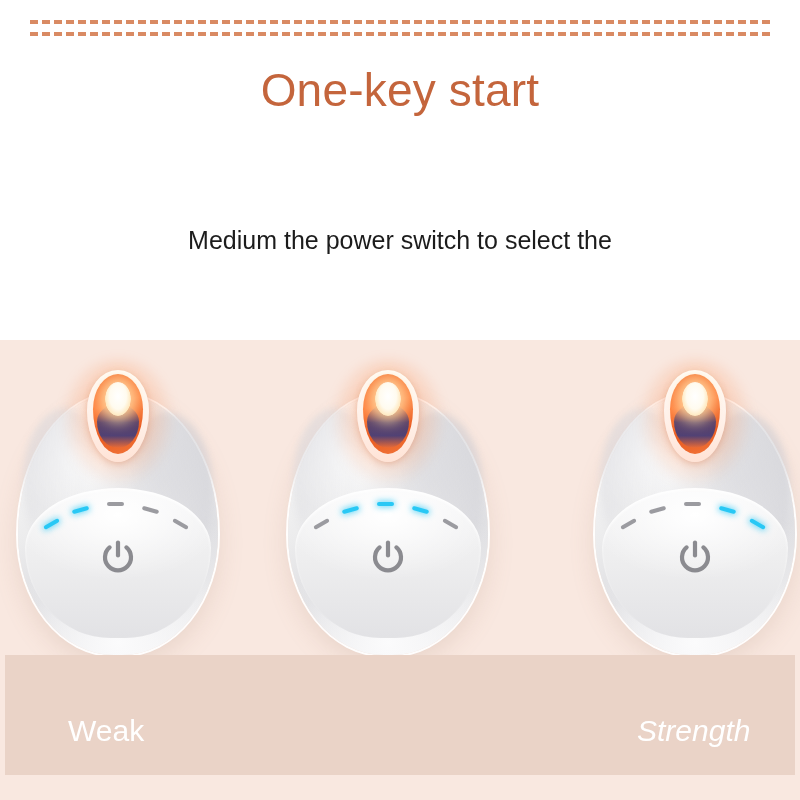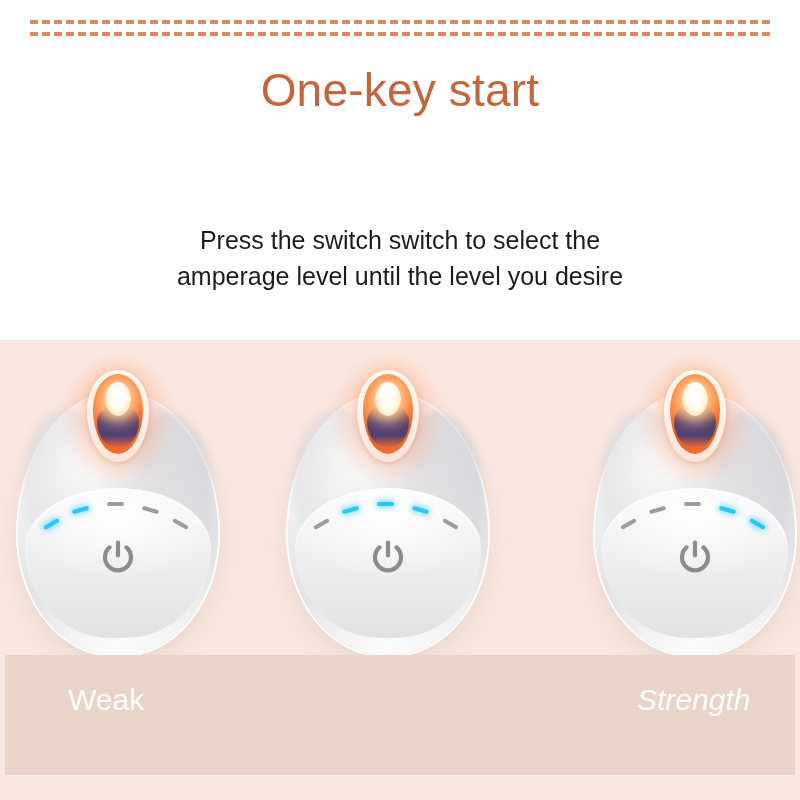--- a/index.html
+++ b/index.html
@@ -235,21 +235,21 @@
   .label-band {
     position: absolute;
     left: 5px;
     top: 315px;
     width: 790px;
     height: 120px;
     background: #ead3c7;
   }
   .band-label {
     position: absolute;
-    top: 25px;
+    top: 56px;
     color: #ffffff;
     font-size: 30px;
     line-height: 40px;
     font-weight: 400;
     white-space: nowrap;
   }
   .band-label.l1 { left: 63px; }
   .band-label.l2 { left: 334px; }
   .band-label.l3 { left: 632px; font-style: italic; }
 </style>
@@ -261,22 +261,21 @@
   <div class="header">
 
     <div class="dashed-rule r1"></div>
     <div class="dashed-rule r2"></div>
 
     <div class="title-block">
       <div class="title-line">One-key start</div>
     </div>
 
     <div class="subtitle-block">
-      <div class="subtitle-line">Press the switch switch to select the</div>
-      <div class="subtitle-line">amperage level until the level you desire</div>
+      <div class="subtitle-line">Medium the power switch to select the</div>
     </div>
   </div>
 
   <div class="product-section">
 
     <div class="device d1">
       <div class="device-body"></div>
       <div class="device-shade-l"></div>
       <div class="device-shade-r"></div>
       <div class="device-seam"></div>

